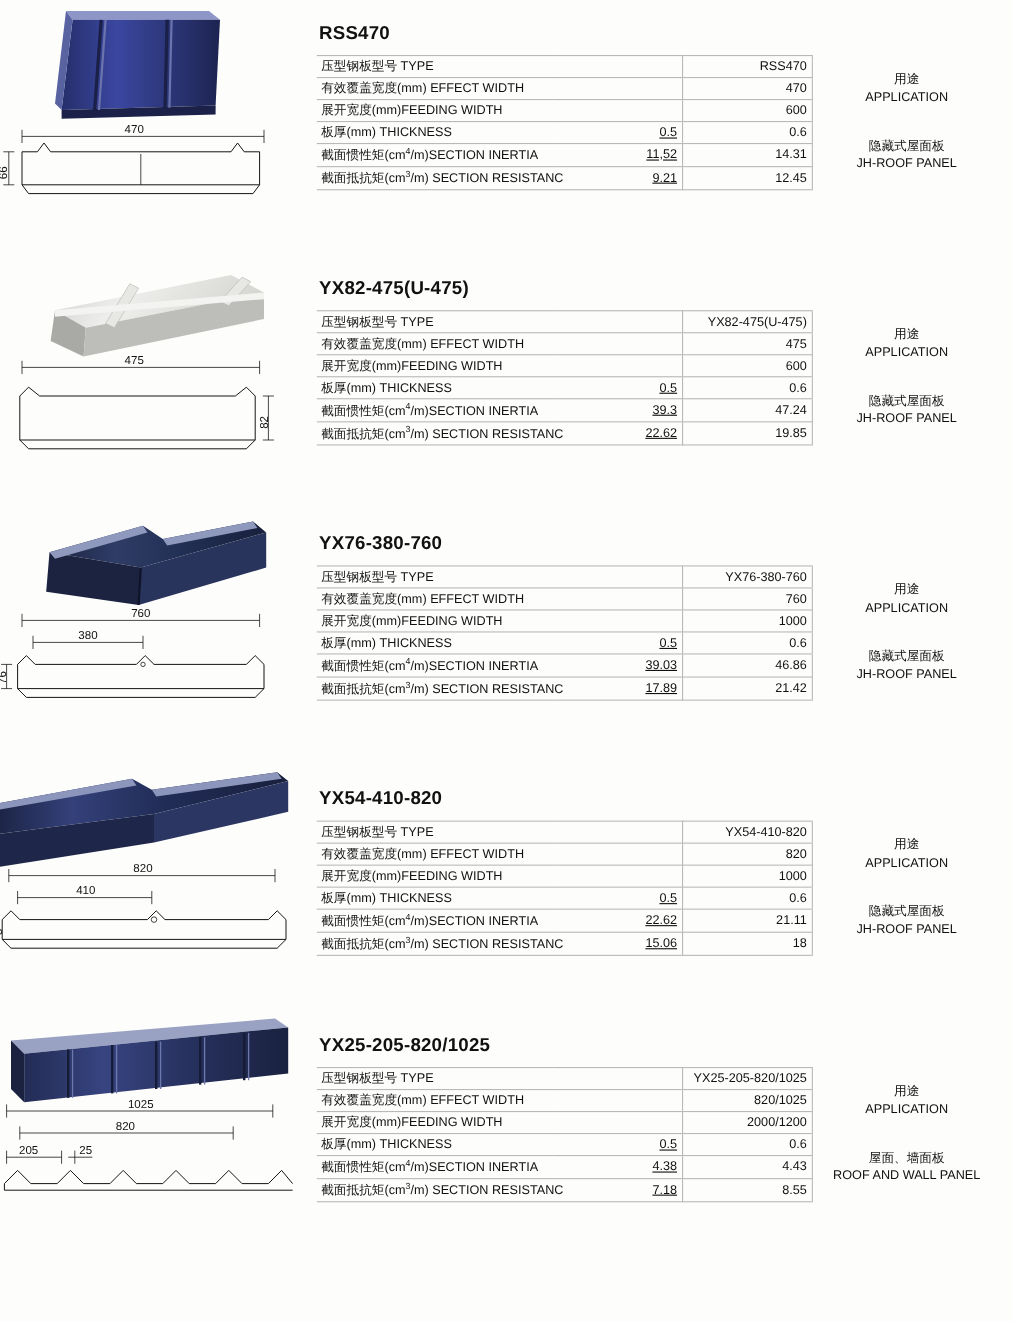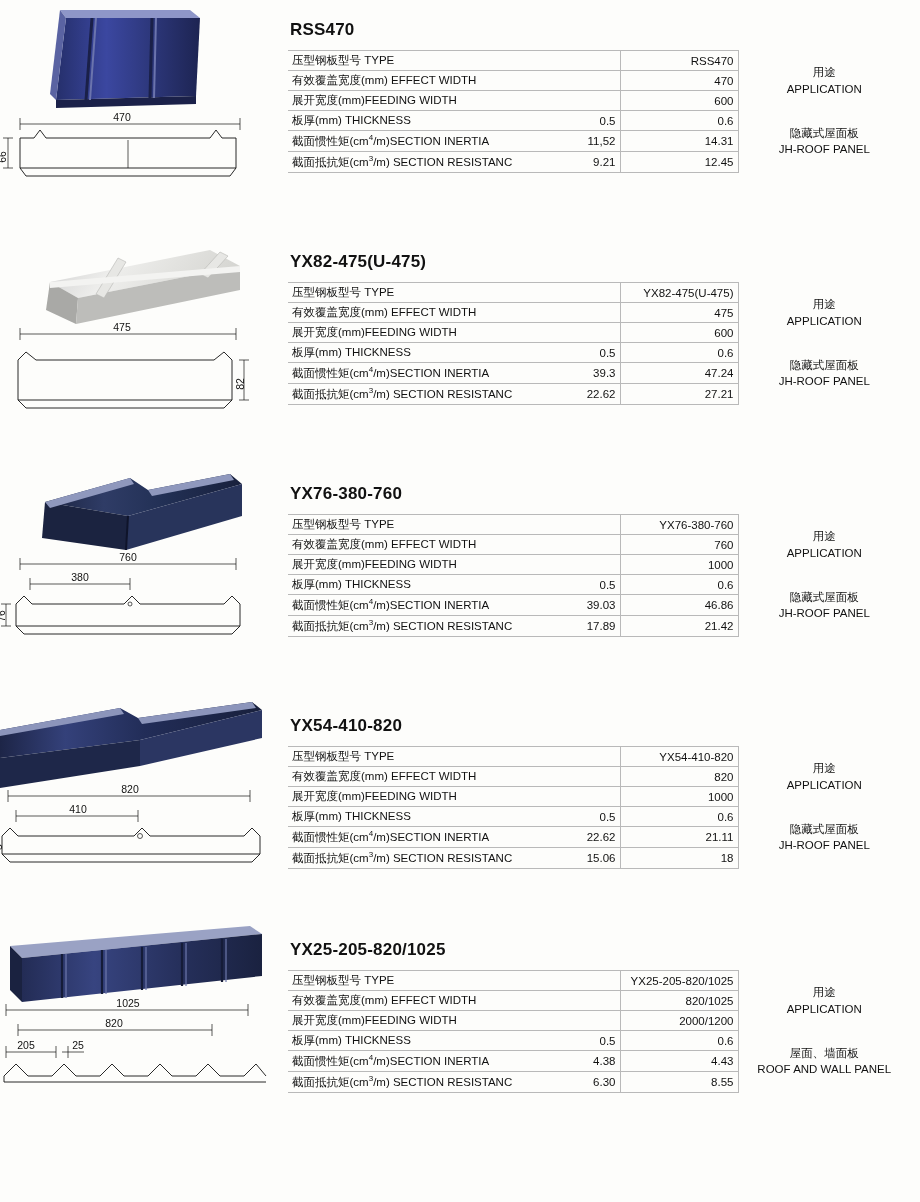--- a/index.html
+++ b/index.html
@@ -47,21 +47,21 @@
   table.spec td {
     border-bottom: 1px solid #b9b9b9;
     font-size: 11.5px;
     padding: 2px 4px 2px 4px;
     height: 17.5px;
     vertical-align: middle;
     white-space: nowrap;
   }
   table.spec tr:first-child td { border-top: 1px solid #b9b9b9; }
   td.label { width: 214px; padding-left: 5px; }
-  td.v1 { width: 118px; text-align: right; border-right: 1px solid #b9b9b9; }
+  td.v1 { width: 118px; text-align: right; border-right: 1px solid #b9b9b9; text-decoration: underline; }
   td.v2 { width: 118px; text-align: right; }
   td.app {
     width: 172px;
     text-align: center;
     border-bottom: none !important;
     border-top: none !important;
     border-left: 1px solid #b9b9b9;
     line-height: 1.45;
     font-size: 11.5px;
     padding-left: 8px;
@@ -236,21 +236,21 @@
           </td>
         </tr>
         <tr>
           <td class="label"><span>截面惯性矩(cm</span><span class="sup">4</span><span>/m)</span><span>SECTION INERTIA</span></td>
           <td class="v1">39.3</td>
           <td class="v2">47.24</td>
         </tr>
         <tr>
           <td class="label"><span>截面抵抗矩(cm</span><span class="sup">3</span><span>/m)</span> <span>SECTION RESISTANC</span></td>
           <td class="v1">22.62</td>
-          <td class="v2">27.21</td>
+          <td class="v2">19.85</td>
         </tr>
       </tbody>
         </table>
     </div>
   </div>
 
   <div class="product" style="top:464px;">
     <div class="illus">
       <svg width="278" height="230" viewBox="0 0 278 230">
         <defs>
@@ -513,21 +513,21 @@
             <span class="en">ROOF AND WALL PANEL</span>
           </td>
         </tr>
         <tr>
           <td class="label"><span>截面惯性矩(cm</span><span class="sup">4</span><span>/m)</span><span>SECTION INERTIA</span></td>
           <td class="v1">4.38</td>
           <td class="v2">4.43</td>
         </tr>
         <tr>
           <td class="label"><span>截面抵抗矩(cm</span><span class="sup">3</span><span>/m)</span> <span>SECTION RESISTANC</span></td>
-          <td class="v1">6.30</td>
+          <td class="v1">7.18</td>
           <td class="v2">8.55</td>
         </tr>
       </tbody>
         </table>
     </div>
   </div>
 
 </div>
 
 </body></html>

